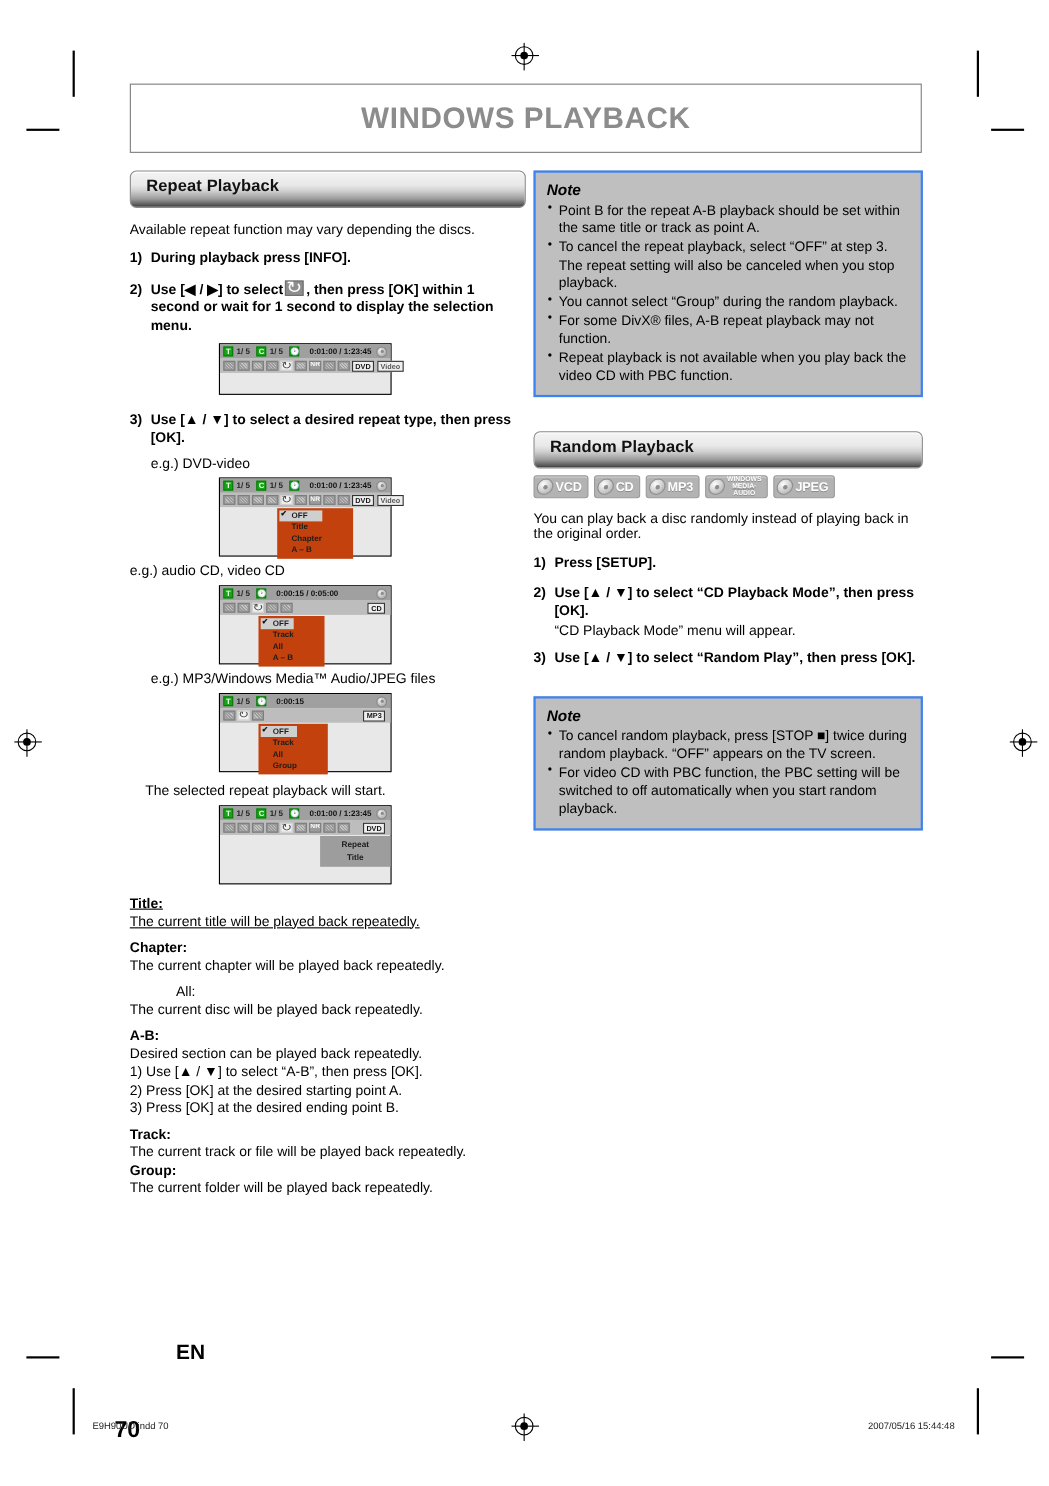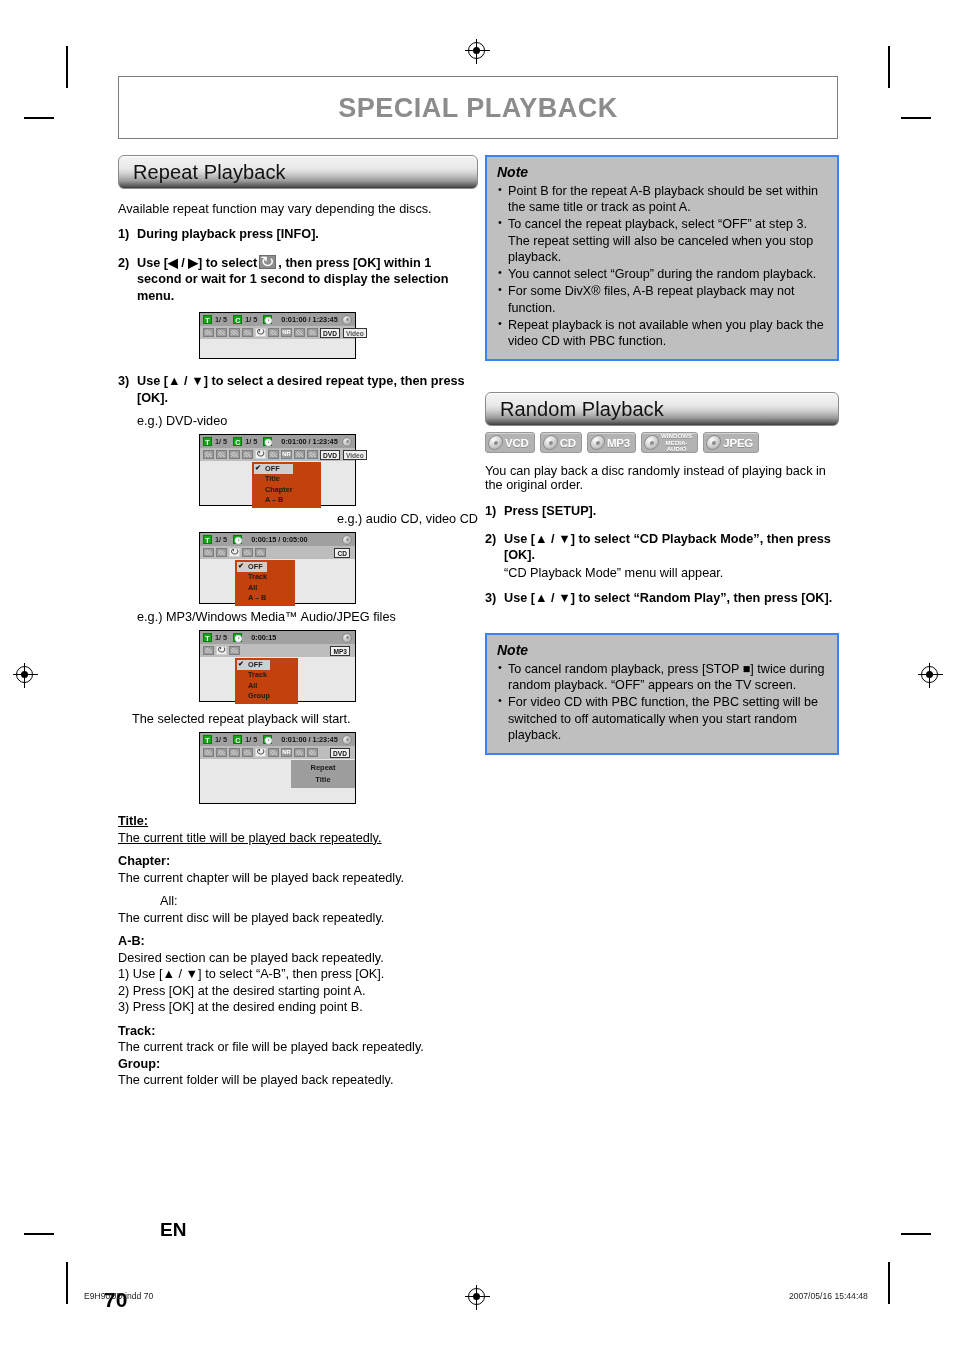--- a/index.html
+++ b/index.html
@@ -56,21 +56,21 @@
     border-radius:6px;
     border:1px solid #8a8a8a;
     background:linear-gradient(to bottom,
         #f4f4f4 0%, #e9e9e9 38%, #d0d0d0 55%,
         #9a9a9a 78%, #5a5a5a 94%, #3c3c3c 100%);
     box-shadow:inset 0 1px 0 #ffffff;
     margin-bottom:13px;
   }
   .sec-bar span {
     position:absolute; left:14px; top:5px;
-    font-size:20px; font-weight:normal; color:#111;
+    font-size:15px; font-weight:bold; color:#111;
     letter-spacing:0.1px;
   }
 
   
   .body-text { font-size:12.7px; line-height:1.30; }
   p.lead { margin:0 0 10px 0; font-size:12.7px; }
 
   ol.steps { margin:0; padding:0; list-style:none; }
   ol.steps > li {
     position:relative;
@@ -287,21 +287,21 @@
       <div class="dot"></div>
     </div>
   <div class="reg" style="left:921px; top:666px;">
       <div class="dot"></div>
     </div>
   <div class="reg" style="left:468px; top:1288px;">
       <div class="dot"></div>
     </div>
 
   <div class="title-box">
-    <div class="title-text">SPECIAL PLAYBACK</div>
+    <div class="title-text">WINDOWS PLAYBACK</div>
   </div>
 
   <div class="col-left">
 
     <div class="sec-bar">
       <span>Repeat Playback</span>
     </div>
 
     <p class="lead">Available repeat function may vary depending the discs.</p>
 
@@ -413,21 +413,21 @@
       <div class="osd-rest" style="height:46px;">
         <div class="osd-menu" style="left:52px; top:1px;">
           <div class="mi sel">OFF</div>
           <div class="mi">Title</div>
           <div class="mi">Chapter</div>
           <div class="mi">A – B</div>
         </div>
       </div>
     </div>
 
-    <div class="eg" style="margin-left:19px;text-align:right;">e.g.) audio CD, video CD</div>
+    <div class="eg" style="">e.g.) audio CD, video CD</div>
 
     <div class="osd" style="height:72px;">
       <div class="osd-row1">
         <div class="gbox">T</div>
         <div class="cnt">1/  5</div>
         <div class="gbox clock"></div>
         <div class="time">0:00:15 / 0:05:00</div>
         <div class="disc-dot"></div>
       </div>
       <div class="osd-row2">

